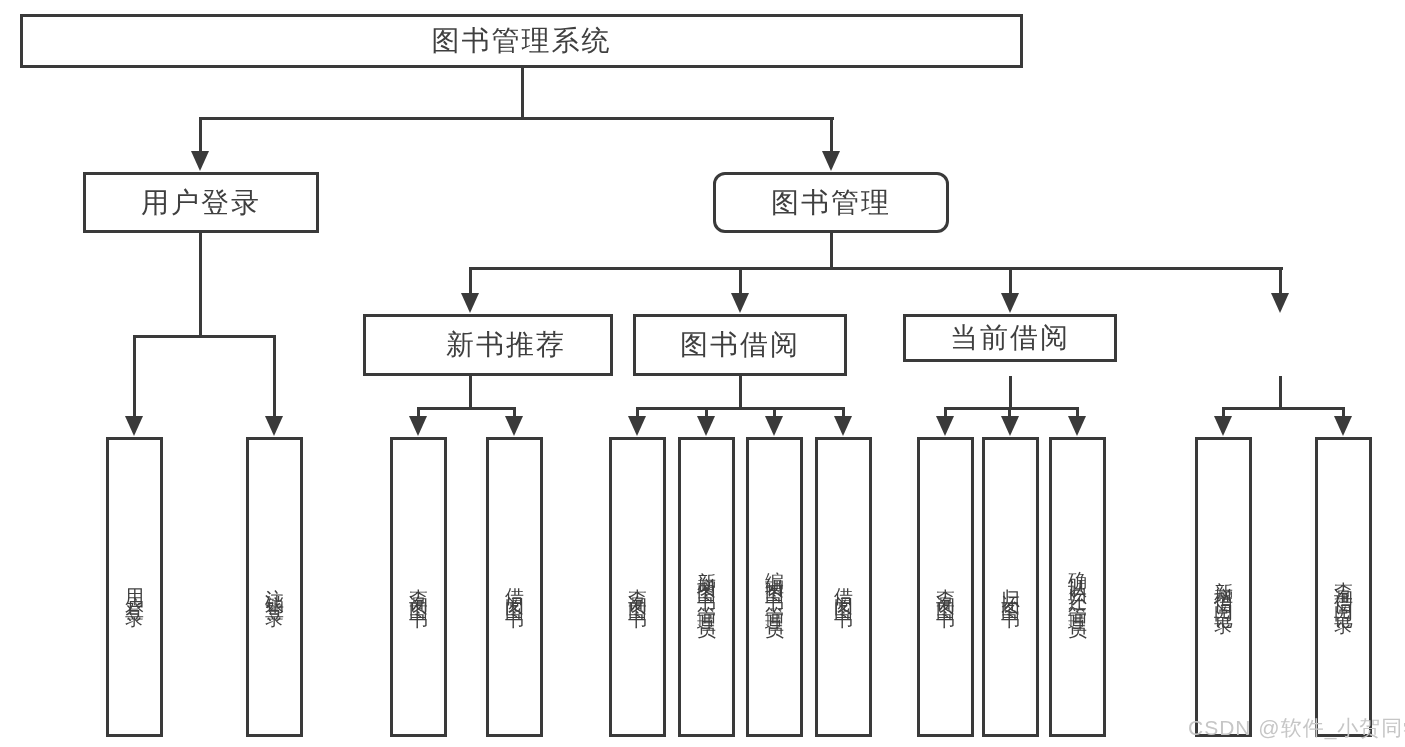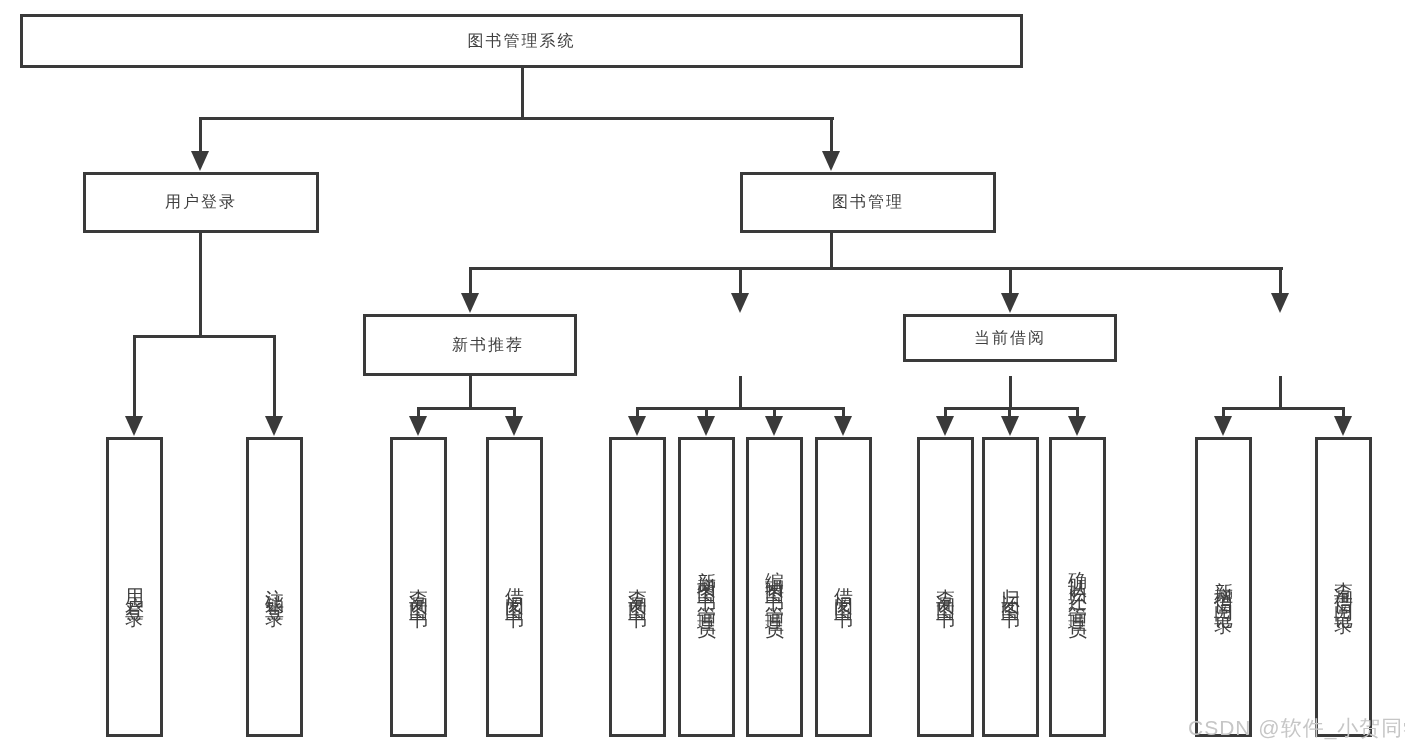--- a/index.html
+++ b/index.html
@@ -5,21 +5,21 @@
   html,body{margin:0;padding:0;background:#ffffff;}
   body{font-family:"Liberation Sans","DejaVu Sans",sans-serif;}
   .canvas{
     position:relative;width:1405px;height:747px;background:var(--bg,#ffffff);
     overflow:hidden;
   }
   .node{
     position:absolute;box-sizing:border-box;
     border:3px solid var(--line,#3a3a3a);background:#ffffff;
     display:flex;align-items:center;justify-content:center;
-    color:var(--text,#3f3f3f);font-size:16px;letter-spacing:2px;
+    color:var(--text,#3f3f3f);font-size:28px;letter-spacing:2px;
     z-index:2;
   }
   .node.vert{
     writing-mode:vertical-rl;
     letter-spacing:7px;
     font-size:19px;
     padding:10px 0;
   }
   .seg{position:absolute;background:var(--line,#3a3a3a);z-index:1;}
   .arrowhead{
@@ -87,22 +87,23 @@
     <div class="arrowhead" style="left: 697px; top: 416px;"></div>
     <div class="arrowhead" style="left: 765px; top: 416px;"></div>
     <div class="arrowhead" style="left: 834px; top: 416px;"></div>
     <div class="arrowhead" style="left: 936px; top: 416px;"></div>
     <div class="arrowhead" style="left: 1001px; top: 416px;"></div>
     <div class="arrowhead" style="left: 1068px; top: 416px;"></div>
     <div class="arrowhead" style="left: 1214px; top: 416px;"></div>
     <div class="arrowhead" style="left: 1334px; top: 416px;"></div>
     <div class="node" style="left: 20px; top: 14px; width: 1003px; height: 54px;">图书管理系统</div>
     <div class="node" style="left: 83px; top: 172px; width: 236px; height: 61px;">用户登录</div>
-    <div class="node" style="left: 740px; top: 172px; width: 256px; height: 61px;">图书管理</div>
-    <div class="node" style="left: 363px; top: 314px; width: 214px; height: 62px; padding-left: 36px;">新书推荐</div>
+    <div class="node" style="left: 713px; top: 172px; width: 236px; height: 61px; border-radius: 12px;">图书管理</div>
+    <div class="node" style="left: 363px; top: 314px; width: 250px; height: 62px; padding-left: 36px;">新书推荐</div>
+    <div class="node" style="left: 633px; top: 314px; width: 214px; height: 62px;">图书借阅</div>
     <div class="node" style="left: 903px; top: 314px; width: 214px; height: 48px;">当前借阅</div>
     <div class="node vert" style="left: 106px; top: 437px; width: 57px; height: 300px;">用户登录</div>
     <div class="node vert" style="left: 246px; top: 437px; width: 57px; height: 300px;">注销登录</div>
     <div class="node vert" style="left: 390px; top: 437px; width: 57px; height: 300px;">查询图书</div>
     <div class="node vert" style="left: 486px; top: 437px; width: 57px; height: 300px;">借阅图书</div>
     <div class="node vert" style="left: 609px; top: 437px; width: 57px; height: 300px;">查询图书</div>
     <div class="node vert" style="left: 678px; top: 437px; width: 57px; height: 300px;">新增图书（管理员）</div>
     <div class="node vert" style="left: 746px; top: 437px; width: 57px; height: 300px;">编辑图书（管理员）</div>
     <div class="node vert" style="left: 815px; top: 437px; width: 57px; height: 300px;">借阅图书</div>
     <div class="node vert" style="left: 917px; top: 437px; width: 57px; height: 300px;">查询图书</div>

